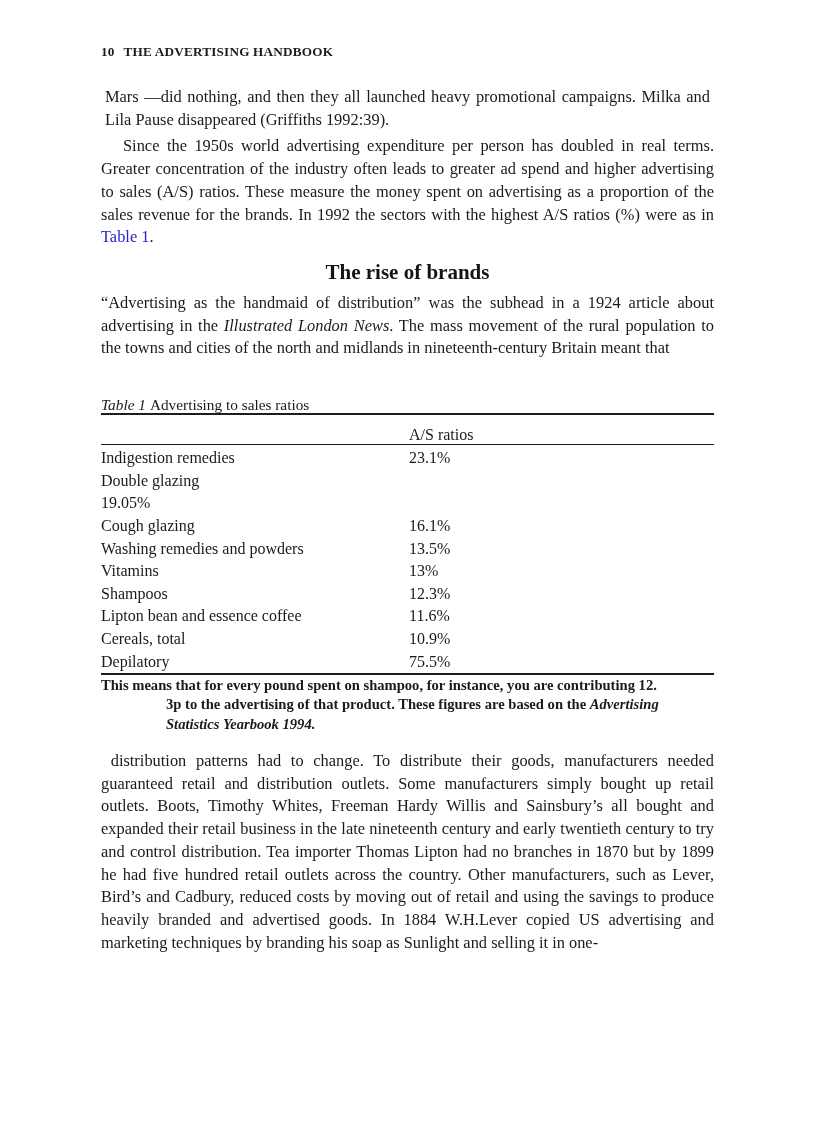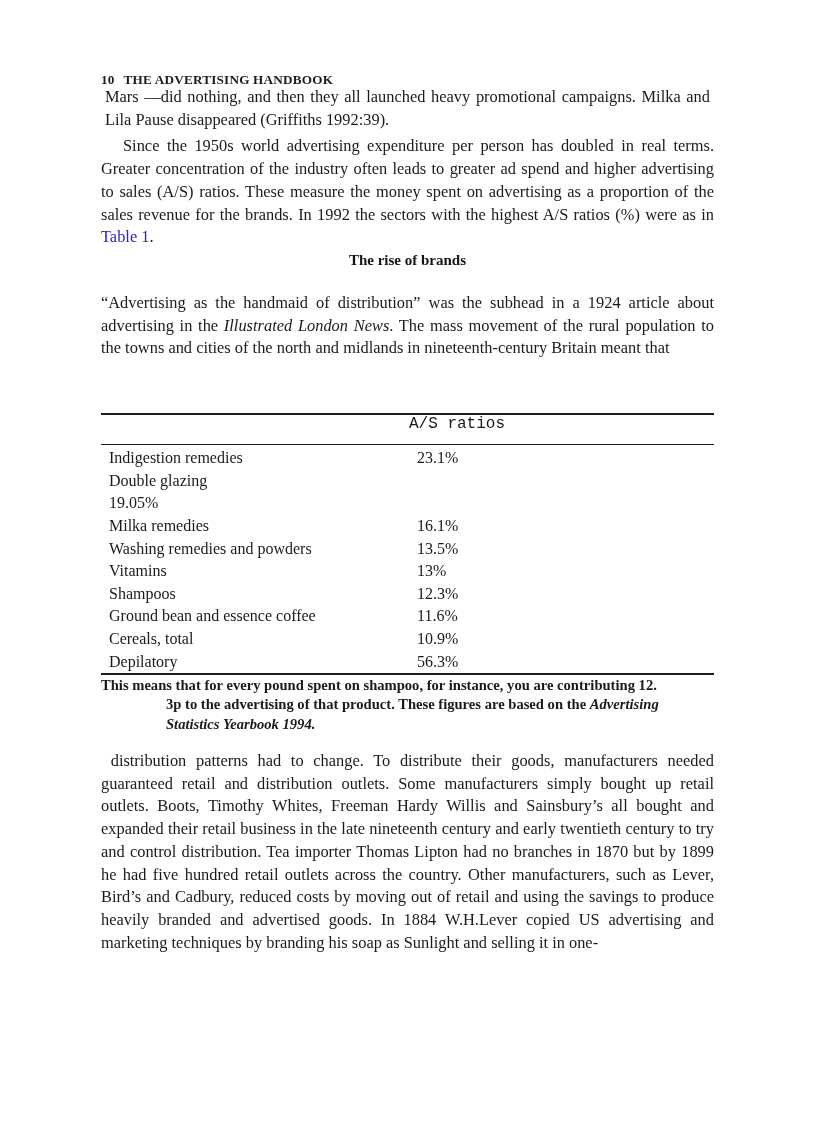--- a/index.html
+++ b/index.html
@@ -20,21 +20,20 @@
   
   .running-head {
     position: absolute;
     left: 101px;
     top: 44px;
     font-size: 13.2px;
     font-weight: bold;
     letter-spacing: 0.2px;
     white-space: nowrap;
     color: #1c1c1c;
-    margin-top: 28px;
   }
   .running-head .folio { margin-right: 9px; }
 
   
   .textblock {
     position: absolute;
     left: 101px;
     width: 613px;
     font-size: 16.4px;
     line-height: 22.7px;
@@ -53,24 +52,24 @@
 
   a.xref {
     color: #2424cc;
     text-decoration: none;
   }
 
   
   .section-heading {
     position: absolute;
     left: 101px;
-    top: 252px;
+    top: 260px;
     width: 613px;
     text-align: center;
-    font-size: 15px;
+    font-size: 21px;
     font-weight: bold;
     color: #141414;
   }
 
   
   .table-caption {
     position: absolute;
     left: 101px;
     top: 395px;
     width: 613px;
@@ -95,29 +94,27 @@
     width: 100%;
   }
   .rule-thin {
     height: 0;
     border-top: 1.1px solid #1d1d1d;
     width: 100%;
   }
   .thead-row {
     display: flex;
     height: 29px;
-    align-items: flex-start;
-    font-family: Liberation Mono, monospace;
+    align-items: flex-end;
   }
   .tbody { padding-top: 2px; }
   .trow {
     display: flex;
     height: 22.6px;
     align-items: center;
-    margin-left: 8px;
   }
   .col-label {
     width: 308px;
     flex: 0 0 308px;
     font-size: 16.0px;
     color: #1a1a1a;
   }
   .col-value {
     flex: 1 1 auto;
     font-size: 16.0px;
@@ -152,66 +149,69 @@
     <p style="margin:4px"><span>Mars —did nothing, and then they all launched heavy promotional campaigns. Milka and Lila Pause disappeared (Griffiths 1992:39).</span></p>
     <p style="margin:0" class="indent"><span>Since the 1950s world advertising expenditure per person has doubled in real terms. Greater concentration of the industry often leads to greater ad spend and higher advertising to sales (A/S) ratios. These measure the money spent on advertising as a proportion of the sales revenue for the brands. In 1992 the sectors with the highest A/S ratios (%) were as in </span><a class="xref" href="#table-1">Table 1</a><span>.</span></p>
   </div>
 
   <div class="section-heading">The rise of brands</div>
 
   <div class="textblock p2">
     <p style="margin:0"><span>“Advertising as the handmaid of distribution” was the subhead in a 1924 article about advertising in the </span><em class="ital">Illustrated London News</em><span>. The mass movement of the rural population to the towns and cities of the north and midlands in nineteenth-century Britain meant that</span></p>
   </div>
 
+  <div class="table-caption" id="table-1">
+    <span class="tnum">Table 1</span><span>Advertising to sales ratios</span>
+  </div>
 
   <div class="data-table">
     <div class="rule-thick"></div>
     <div class="thead-row">
       <div class="col-label"></div>
       <div class="col-value">A/S ratios</div>
     </div>
     <div class="rule-thin"></div>
     <div class="tbody">
       <div class="trow">
         <div class="col-label">Indigestion remedies</div>
         <div class="col-value">23.1%</div>
       </div>
       <div class="trow">
         <div class="col-label">Double glazing</div>
       </div>
       <div class="trow">
         <div class="col-value">19.05%</div>
       </div>
       <div class="trow">
-        <div class="col-label">Milka remedies</div>
+        <div class="col-label">Cough glazing</div>
         <div class="col-value">16.1%</div>
       </div>
       <div class="trow">
         <div class="col-label">Washing remedies and powders</div>
         <div class="col-value">13.5%</div>
       </div>
       <div class="trow">
         <div class="col-label">Vitamins</div>
         <div class="col-value">13%</div>
       </div>
       <div class="trow">
         <div class="col-label">Shampoos</div>
         <div class="col-value">12.3%</div>
       </div>
       <div class="trow">
-        <div class="col-label">Ground bean and essence coffee</div>
+        <div class="col-label">Lipton bean and essence coffee</div>
         <div class="col-value">11.6%</div>
       </div>
       <div class="trow">
         <div class="col-label">Cereals, total</div>
         <div class="col-value">10.9%</div>
       </div>
       <div class="trow">
         <div class="col-label">Depilatory</div>
-        <div class="col-value">56.3%</div>
+        <div class="col-value">75.5%</div>
       </div>
     </div>
     <div class="rule-thick"></div>
   </div>
 
   <div class="table-note">
     <span class="nline">This means that for every pound spent on shampoo, for instance, you are contributing 12.</span>
     <span class="nline hang"><span>3p to the advertising of that product. These figures are based on the </span><em class="ital">Advertising</em></span>
     <span class="nline hang"><em class="ital">Statistics Yearbook 1994.</em></span>
   </div>

